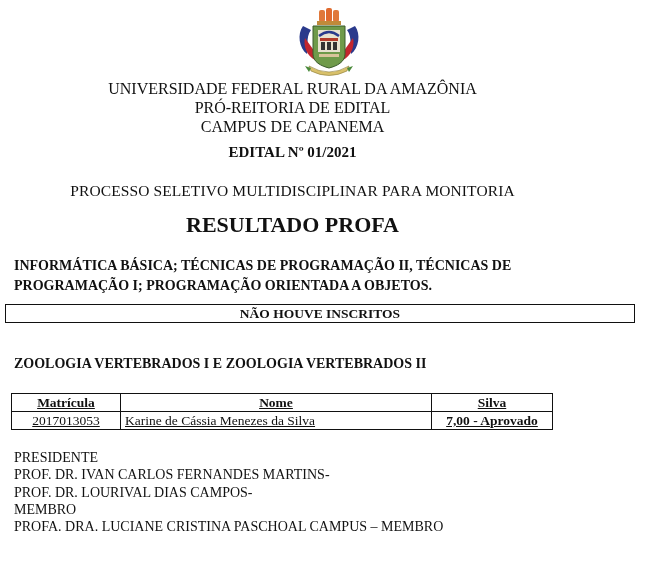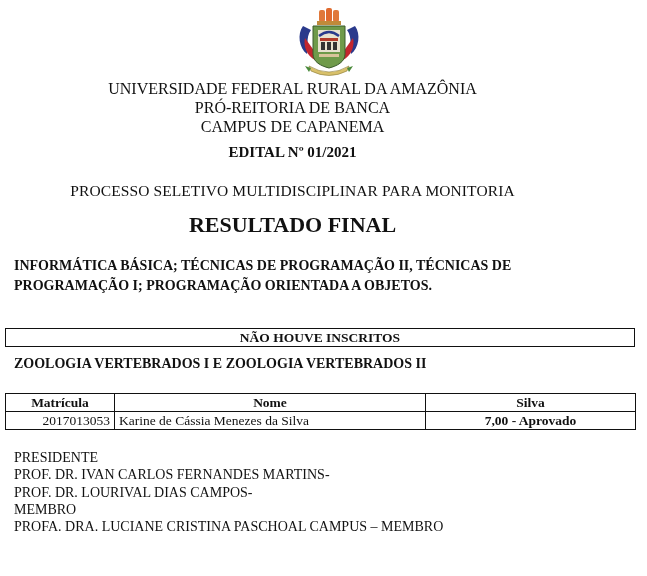--- a/index.html
+++ b/index.html
@@ -47,51 +47,51 @@
     <rect x="38" y="34" width="4" height="8" fill="#333"></rect>
     <rect x="24" y="46" width="20" height="3" fill="#d9c49a"></rect>
 
     <path d="M14 58 Q34 70 54 58 L52 63 Q34 72 16 63 Z" fill="#d8c06a" stroke="#8a7a3a" stroke-width="0.6"></path>
     <path d="M10 58 L16 60 L14 64 Z" fill="#4a8a3a"></path>
     <path d="M58 58 L52 60 L54 64 Z" fill="#4a8a3a"></path>
   </svg>
 </div>
 
 <div class="abs center hdr" style="top:80px;">UNIVERSIDADE FEDERAL RURAL DA AMAZÔNIA</div>
-<div class="abs center hdr" style="top:99px;">PRÓ-REITORIA DE BANCA</div>
+<div class="abs center hdr" style="top:99px;">PRÓ-REITORIA DE EDITAL</div>
 <div class="abs center hdr" style="top:118px;">CAMPUS DE CAPANEMA</div>
 <div class="abs center edital" style="top:144px;">EDITAL Nº 01/2021</div>
 
 <div class="abs center processo" style="top:182px;">PROCESSO SELETIVO MULTIDISCIPLINAR PARA MONITORIA</div>
-<div class="abs center resultado" style="top:212px;">RESULTADO FINAL</div>
+<div class="abs center resultado" style="top:212px;">RESULTADO PROFA</div>
 
 <div class="abs section-title" style="top:256px;">
   <div>INFORMÁTICA BÁSICA; TÉCNICAS DE PROGRAMAÇÃO II, TÉCNICAS DE</div>
   <div>PROGRAMAÇÃO I; PROGRAMAÇÃO ORIENTADA A OBJETOS.</div>
 </div>
 
-<table style="left:5px; top:328px; width:630px;">
+<table style="left:5px; top:304px; width:630px;">
   <tbody>
       <tr>
     <th style="font-size:13.5px;">NÃO HOUVE INSCRITOS</th>
   </tr>
 </tbody>
   </table>
 
 <div class="abs section-title" style="top:354px;">ZOOLOGIA VERTEBRADOS I E ZOOLOGIA VERTEBRADOS II</div>
 
-<table style="left:5px; top:393px; width:631px;">
+<table style="left:11px; top:393px; width:542px;text-decoration:underline;">
   <tbody>
       <tr>
     <th style="width:100px;">Matrícula</th>
     <th style="width:302px;">Nome</th>
     <th>Silva</th>
   </tr>
   <tr>
-    <td style="text-align:right;">2017013053</td>
+    <td style="text-align:center;">2017013053</td>
     <td style="text-align:left;">Karine de Cássia Menezes da Silva</td>
     <td style="text-align:center; font-weight:bold;">7,00 - Aprovado</td>
   </tr>
 </tbody>
   </table>
 
 <div class="abs banca" style="top:449px;">
   <div>PRESIDENTE</div>
   <div>PROF. DR. IVAN CARLOS FERNANDES MARTINS-</div>
   <div>PROF. DR. LOURIVAL DIAS CAMPOS-</div>

